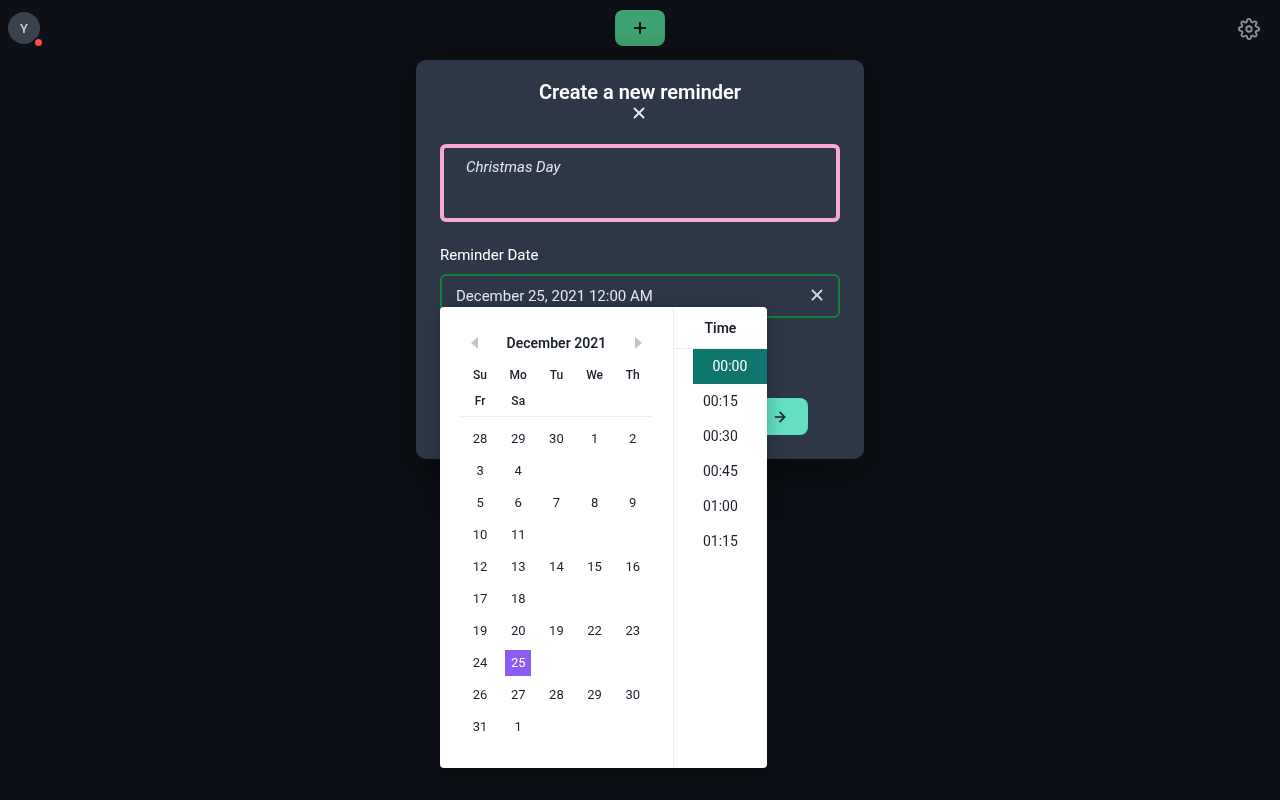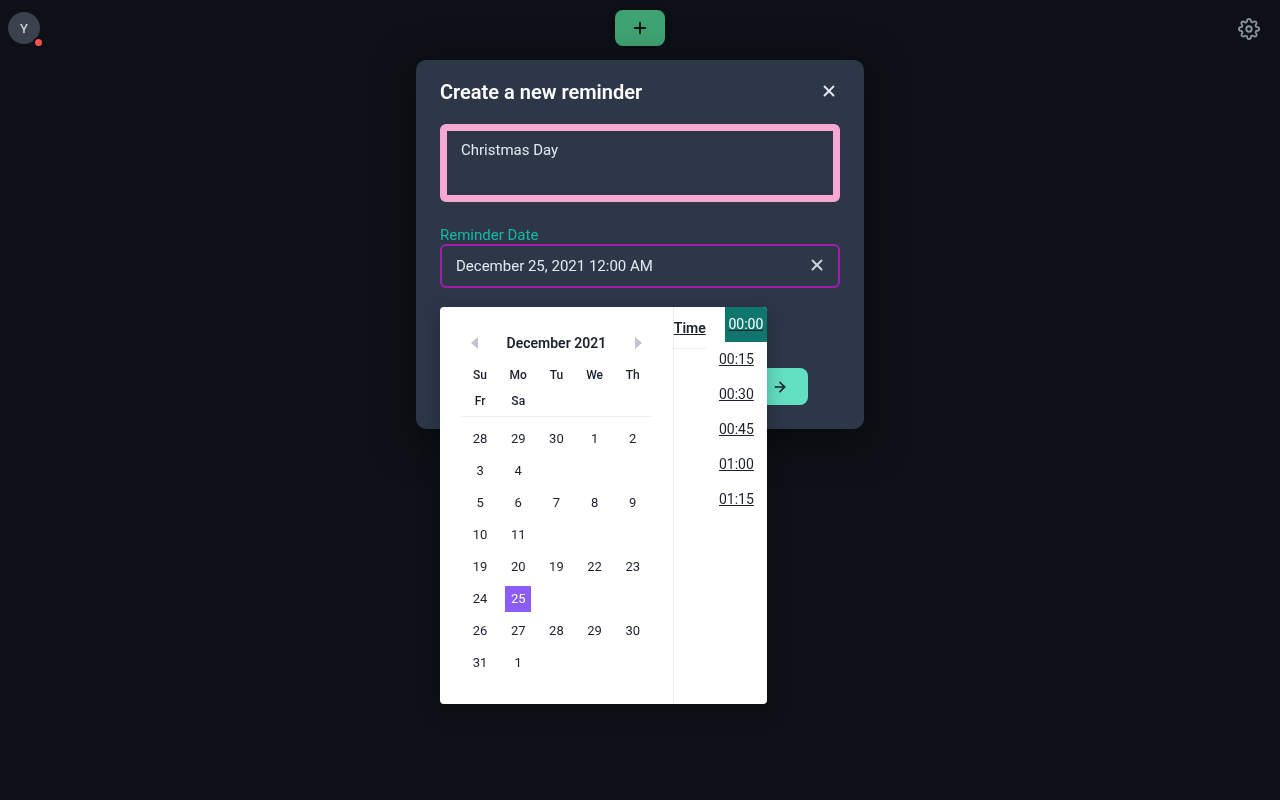--- a/index.html
+++ b/index.html
@@ -74,53 +74,56 @@
     background: #2d3748;
     border-radius: 10px;
     box-shadow: 0 10px 40px rgba(0,0,0,0.5);
     padding: 20px 24px 24px 24px;
   }
   .modal-header {
     display: flex;
     align-items: center;
     justify-content: space-between;
     margin-bottom: 20px;
+    flex-direction: column;
   }
   .modal-title {
     font-size: 20px;
     font-weight: 600;
     color: #ffffff;
   }
   .close-x {
     width: 20px; height: 20px;
     cursor: pointer;
     color: #e2e8f0;
   }
   .textarea {
     width: 100%;
     height: 78px;
     background: transparent;
-    border: 7px solid #f9a8d4;
+    border: 4px solid #f9a8d4;
     border-radius: 6px;
-    padding: 10px 14px;
+    padding: 10px 22px;
     color: #e2e8f0;
     font-size: 15px;
     font-family: inherit;
     resize: none;
     margin-bottom: 20px;
+    font-style: italic;
   }
   .textarea::placeholder { color: #a0aec0; }
   .field-label {
     font-size: 15px;
-    color: #14b8a6;
+    color: #ffffff;
+    margin-bottom: 10px;
     display: block;
   }
   .date-input-wrap {
     position: relative;
-    border: 2px solid #a21caf;
+    border: 2px solid #15803d;
     border-radius: 6px;
     height: 44px;
     display: flex;
     align-items: center;
     padding: 0 14px;
     margin-bottom: 18px;
   }
   .date-input-wrap .value {
     font-size: 15px;
     color: #e2e8f0;
@@ -235,22 +238,21 @@
     width: 26px; height: 26px;
     line-height: 26px;
     background: #8b5cf6;
     color: #fff;
     border-radius: 0;
   }
   .dp-time {
     width: 98px;
     border-left: 1px solid #eceff1;
     display: flex;
-    flex-direction: row;
-    text-decoration: underline;
+    flex-direction: column;
   }
   .dp-time-head {
     height: 42px;
     line-height: 42px;
     text-align: center;
     font-weight: 600;
     font-size: 14px;
     border-bottom: 1px solid #eceff1;
   }
   .dp-time-list {
@@ -375,20 +377,29 @@
         <div class="dp-row">
           <div class="dp-cell">5</div>
           <div class="dp-cell">6</div>
           <div class="dp-cell">7</div>
           <div class="dp-cell">8</div>
           <div class="dp-cell">9</div>
           <div class="dp-cell">10</div>
           <div class="dp-cell">11</div>
         </div>
         <div class="dp-row">
+          <div class="dp-cell">12</div>
+          <div class="dp-cell">13</div>
+          <div class="dp-cell">14</div>
+          <div class="dp-cell">15</div>
+          <div class="dp-cell">16</div>
+          <div class="dp-cell">17</div>
+          <div class="dp-cell">18</div>
+        </div>
+        <div class="dp-row">
           <div class="dp-cell">19</div>
           <div class="dp-cell">20</div>
           <div class="dp-cell">19</div>
           <div class="dp-cell">22</div>
           <div class="dp-cell">23</div>
           <div class="dp-cell">24</div>
           <div class="dp-cell selected"><span>25</span></div>
         </div>
         <div class="dp-row">
           <div class="dp-cell">26</div>

